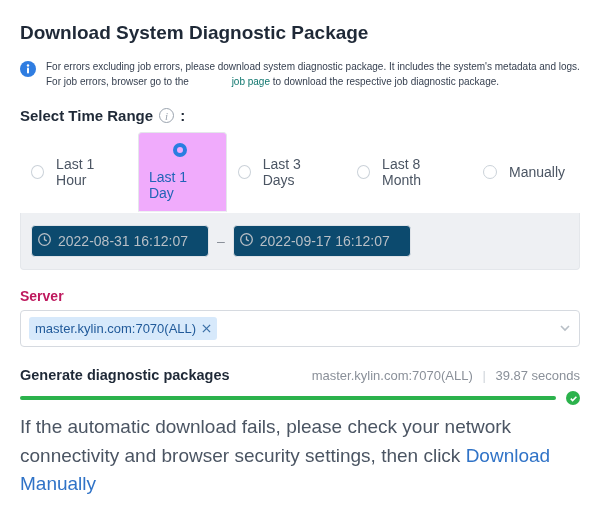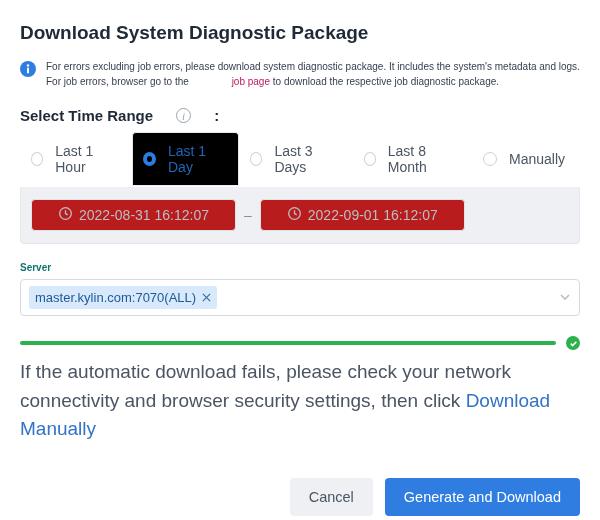--- a/index.html
+++ b/index.html
@@ -27,25 +27,25 @@
   }
   .info-row {
     display: flex; gap: 10px; margin-bottom: 18px;
     color: #374151; font-size: 10px; line-height: 1.5;
   }
   .info-icon {
     flex: 0 0 auto; width: 16px; height: 16px;
     margin-top: 2px;
   }
   .info-icon svg { width: 16px; height: 16px; display:block; }
-  .info-text a { color: #be185d; text-decoration: none; padding-left: 40px; }
+  .info-text a { color: #0f766e; text-decoration: none; padding-left: 40px; }
   .section-label {
     font-weight: 700; font-size: 15px; color: #1f2937;
     margin-bottom: 8px;
-    display: flex; align-items: center; gap: 23px;
+    display: flex; align-items: center; gap: 6px;
   }
   .help-icon {
     width: 15px; height: 15px; border: 1px solid #9aa3ae;
     border-radius: 50%; display: inline-flex; align-items:center; justify-content:center;
     font-size: 11px; color: #9aa3ae; font-weight: 400; font-style: italic;
     font-family: Georgia, serif;
   }
   .colon { font-weight: 700; }
   .range-tabs {
     display: flex; border-bottom: 1px solid transparent;
@@ -54,49 +54,50 @@
     display: flex; align-items: center; gap: 12px;
     padding: 10px 14px 10px 10px; cursor: pointer;
     color: #4b5563; font-size: 14px;
     border: 1px solid transparent;
   }
   .range-tab .radio {
     width: 14px; height: 14px; border-radius: 50%;
     border: 1.5px solid #cbd2d9;
   }
   .range-tab.active {
-    background: #000000;
+    background: #f0abfc;
     border: 1px solid #e4e7eb;
     border-bottom-color: #eef0f3;
     border-radius: 4px 4px 0 0;
     color: #2164b8;
+    flex-direction: column;
   }
   .range-tab.active .radio {
     border: 4px solid #2a7de1;
   }
   .date-wrap {
     background: #eef0f3;
     border: 1px solid #e4e7eb;
     border-top: none;
     padding: 12px 10px;
     display: flex; align-items: center; gap: 8px;
     border-radius: 0 0 4px 4px;
     margin-bottom: 18px;
   }
   .date-input {
     display: flex; align-items: center; gap: 6px;
-    border: 1px solid #dfe3e8; background: #b91c1c;
-    border-radius: 4px; padding: 6px 26px;
+    border: 1px solid #dfe3e8; background: #0c4a6e;
+    border-radius: 4px; padding: 6px 5px;
     color: #b8bfc6;
     min-width: 178px;
   }
   .date-input svg { width: 15px; height: 15px; }
   .date-sep { color: #8a9099; }
   .server-label {
-    font-weight: 700; color: #0f766e; font-size: 10px;
+    font-weight: 700; color: #be185d; font-size: 14px;
     margin-bottom: 6px;
   }
   .server-select {
     border: 1px solid #d6dae0; border-radius: 4px;
     padding: 6px 8px;
     display: flex; align-items: center; justify-content: space-between;
     margin-bottom: 20px;
   }
   .tag {
     background: #d7e9fb; color: #215a9a;
@@ -221,21 +222,21 @@
       <span>2022-08-31 16:12:07</span>
     </div>
     <span class="date-sep">–</span>
     <div class="date-input">
       <span>
         <svg viewBox="0 0 16 16" fill="none" stroke="#b8bfc6" stroke-width="1.4">
             <circle cx="8" cy="8" r="6.2"></circle>
             <path d="M8 4.5V8l2.4 1.4"></path>
           </svg>
       </span>
-      <span>2022-09-01 16:12:07</span>
+      <span>2022-09-17 16:12:07</span>
     </div>
   </div>
 
   <div class="server-label">Server</div>
   <div class="server-select">
     <span class="tag">
       <span>master.kylin.com:7070(ALL)</span>
       <span class="tag-x">
         <svg viewBox="0 0 10 10" width="9" height="9" stroke="#3a6fa7" stroke-width="1.4">
             <line x1="1" y1="1" x2="9" y2="9"></line>
@@ -243,20 +244,28 @@
           </svg>
       </span>
     </span>
     <span class="chev">
       <svg viewBox="0 0 12 12" width="12" height="12" fill="none" stroke="#b8bfc6" stroke-width="1.6">
           <path d="M2 4l4 4 4-4"></path>
         </svg>
     </span>
   </div>
 
+  <div class="gen-header">
+    <div class="gen-title">Generate diagnostic packages</div>
+    <div class="gen-meta">
+      <span>master.kylin.com:7070(ALL)</span>
+      <span class="pipe">|</span>
+      <span>39.87 seconds</span>
+    </div>
+  </div>
 
   <div class="progress-row">
     <div class="progress-bar">
       <div class="progress-fill"></div>
     </div>
     <span class="progress-check">
       <svg viewBox="0 0 10 10" fill="none" stroke="#fff" stroke-width="1.8">
           <path d="M2 5.2l2 2L8.2 3"></path>
         </svg>
     </span>

